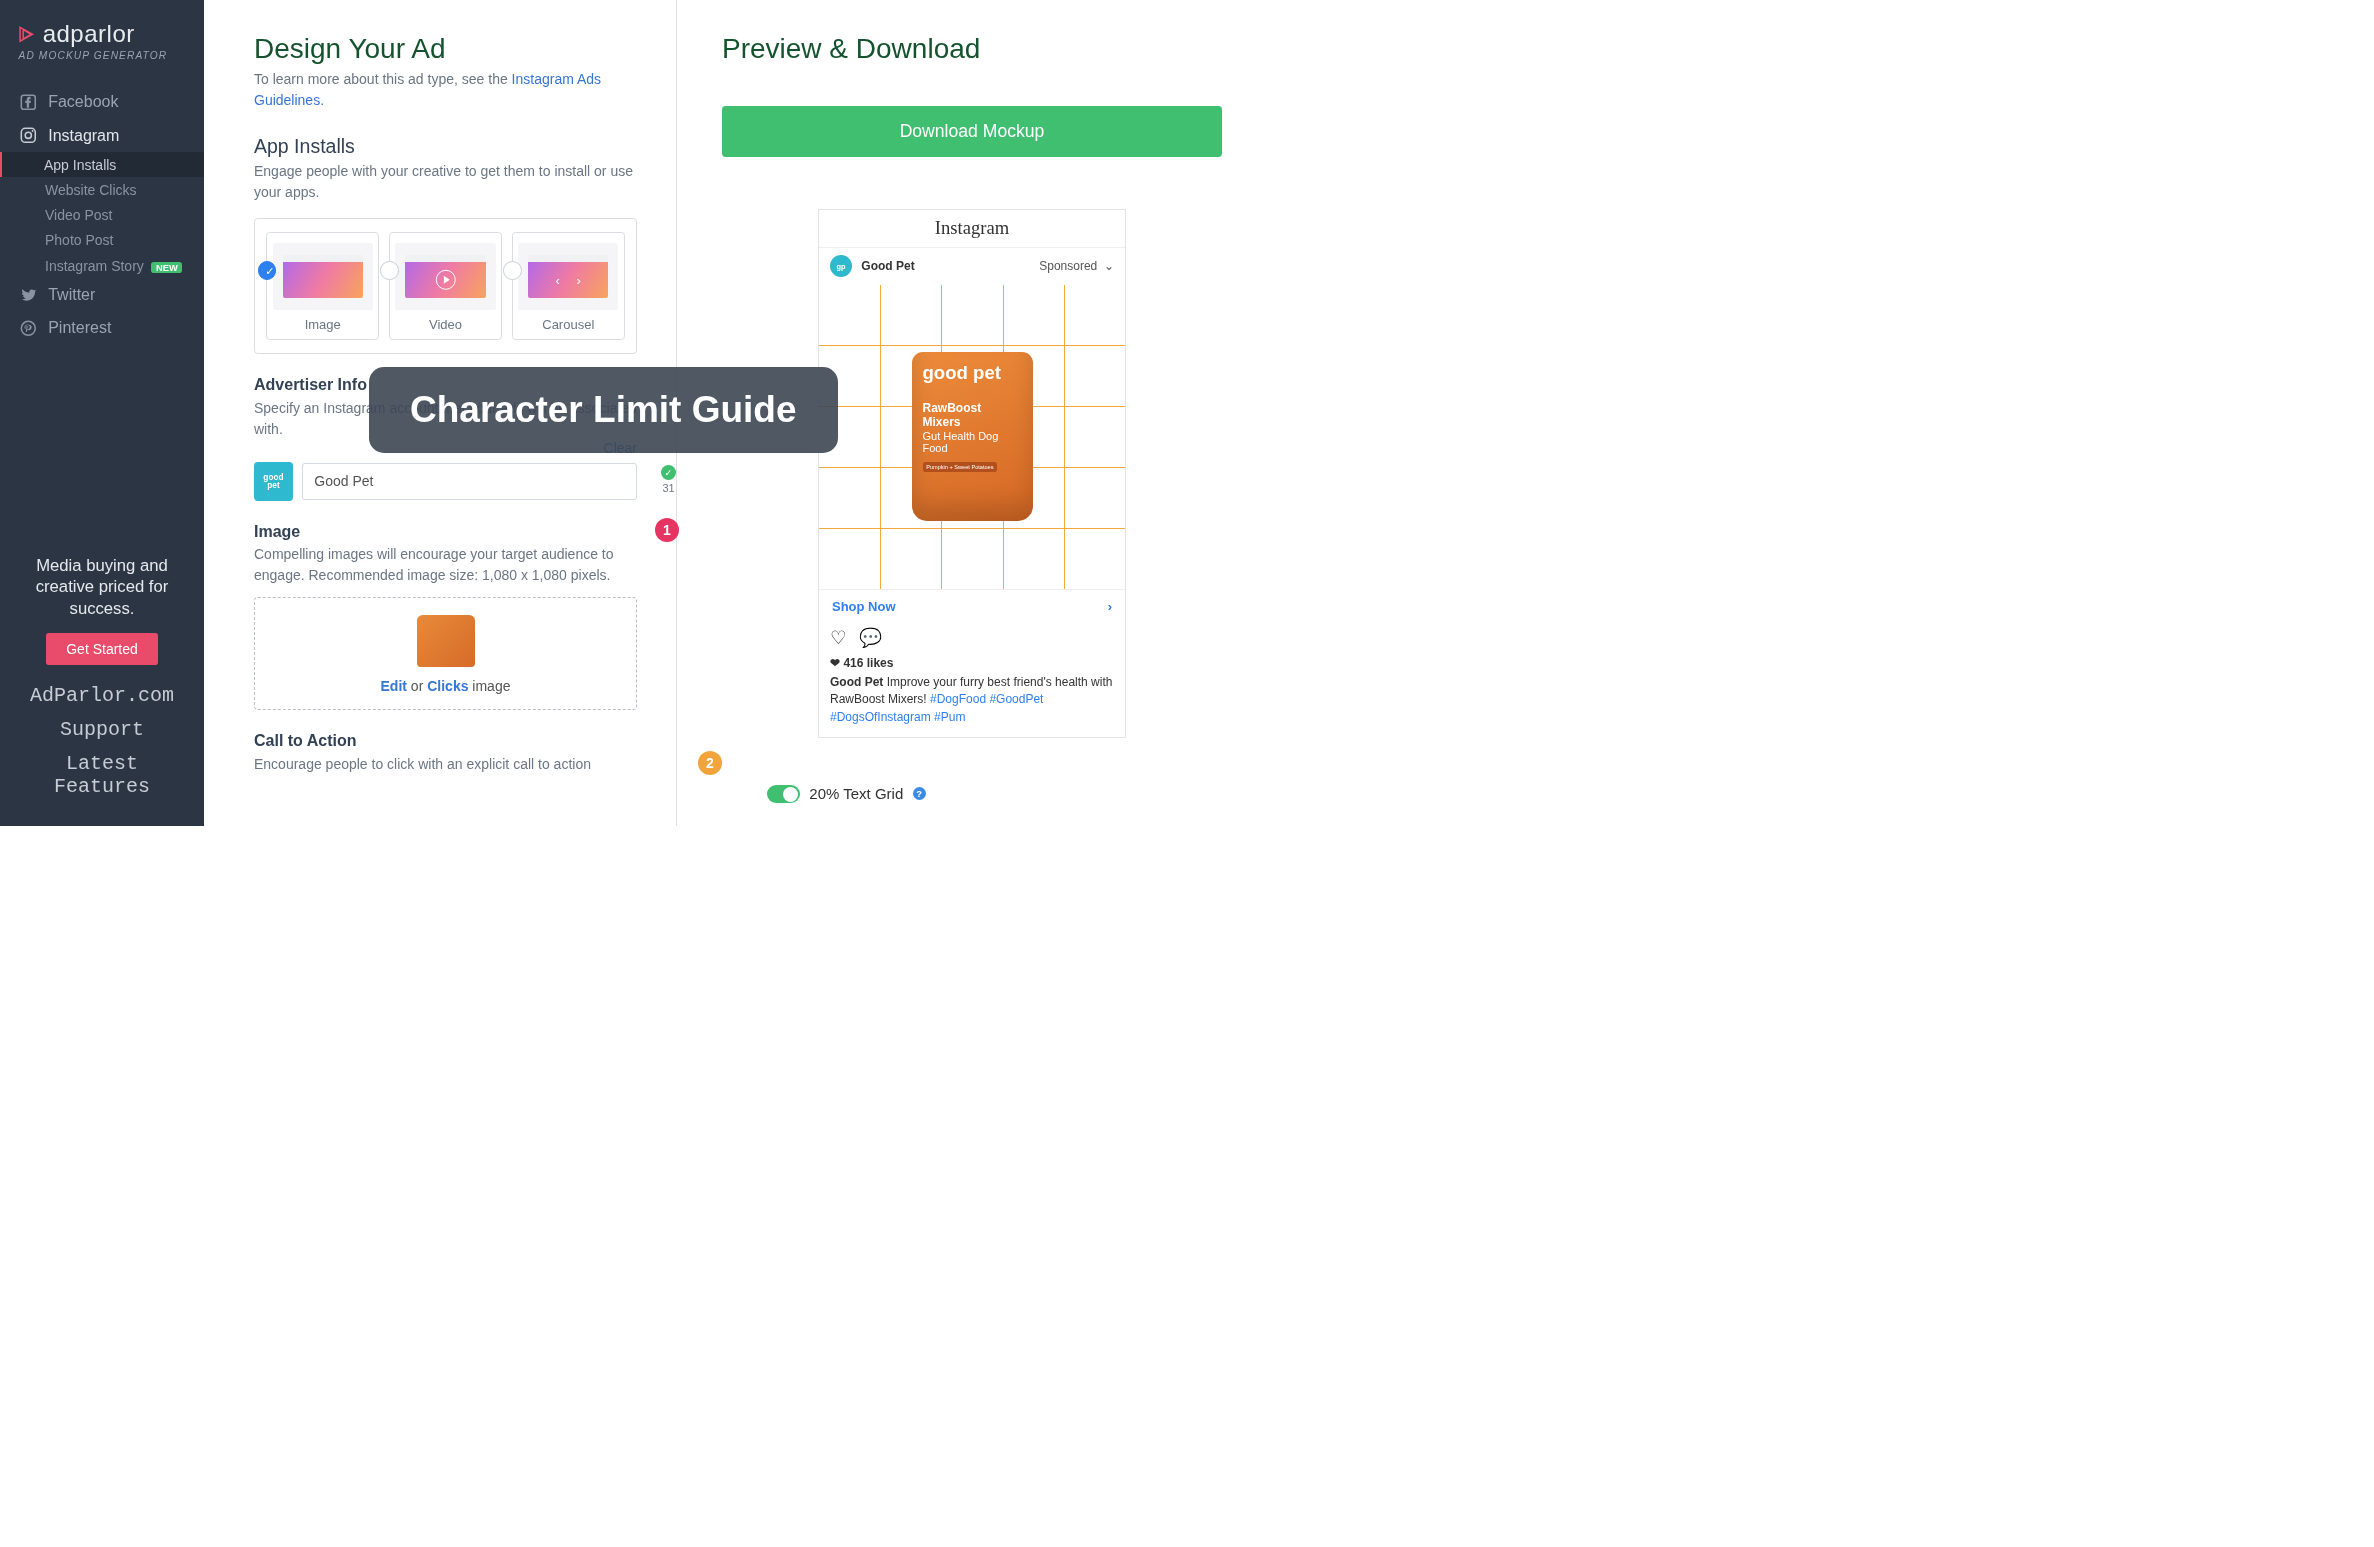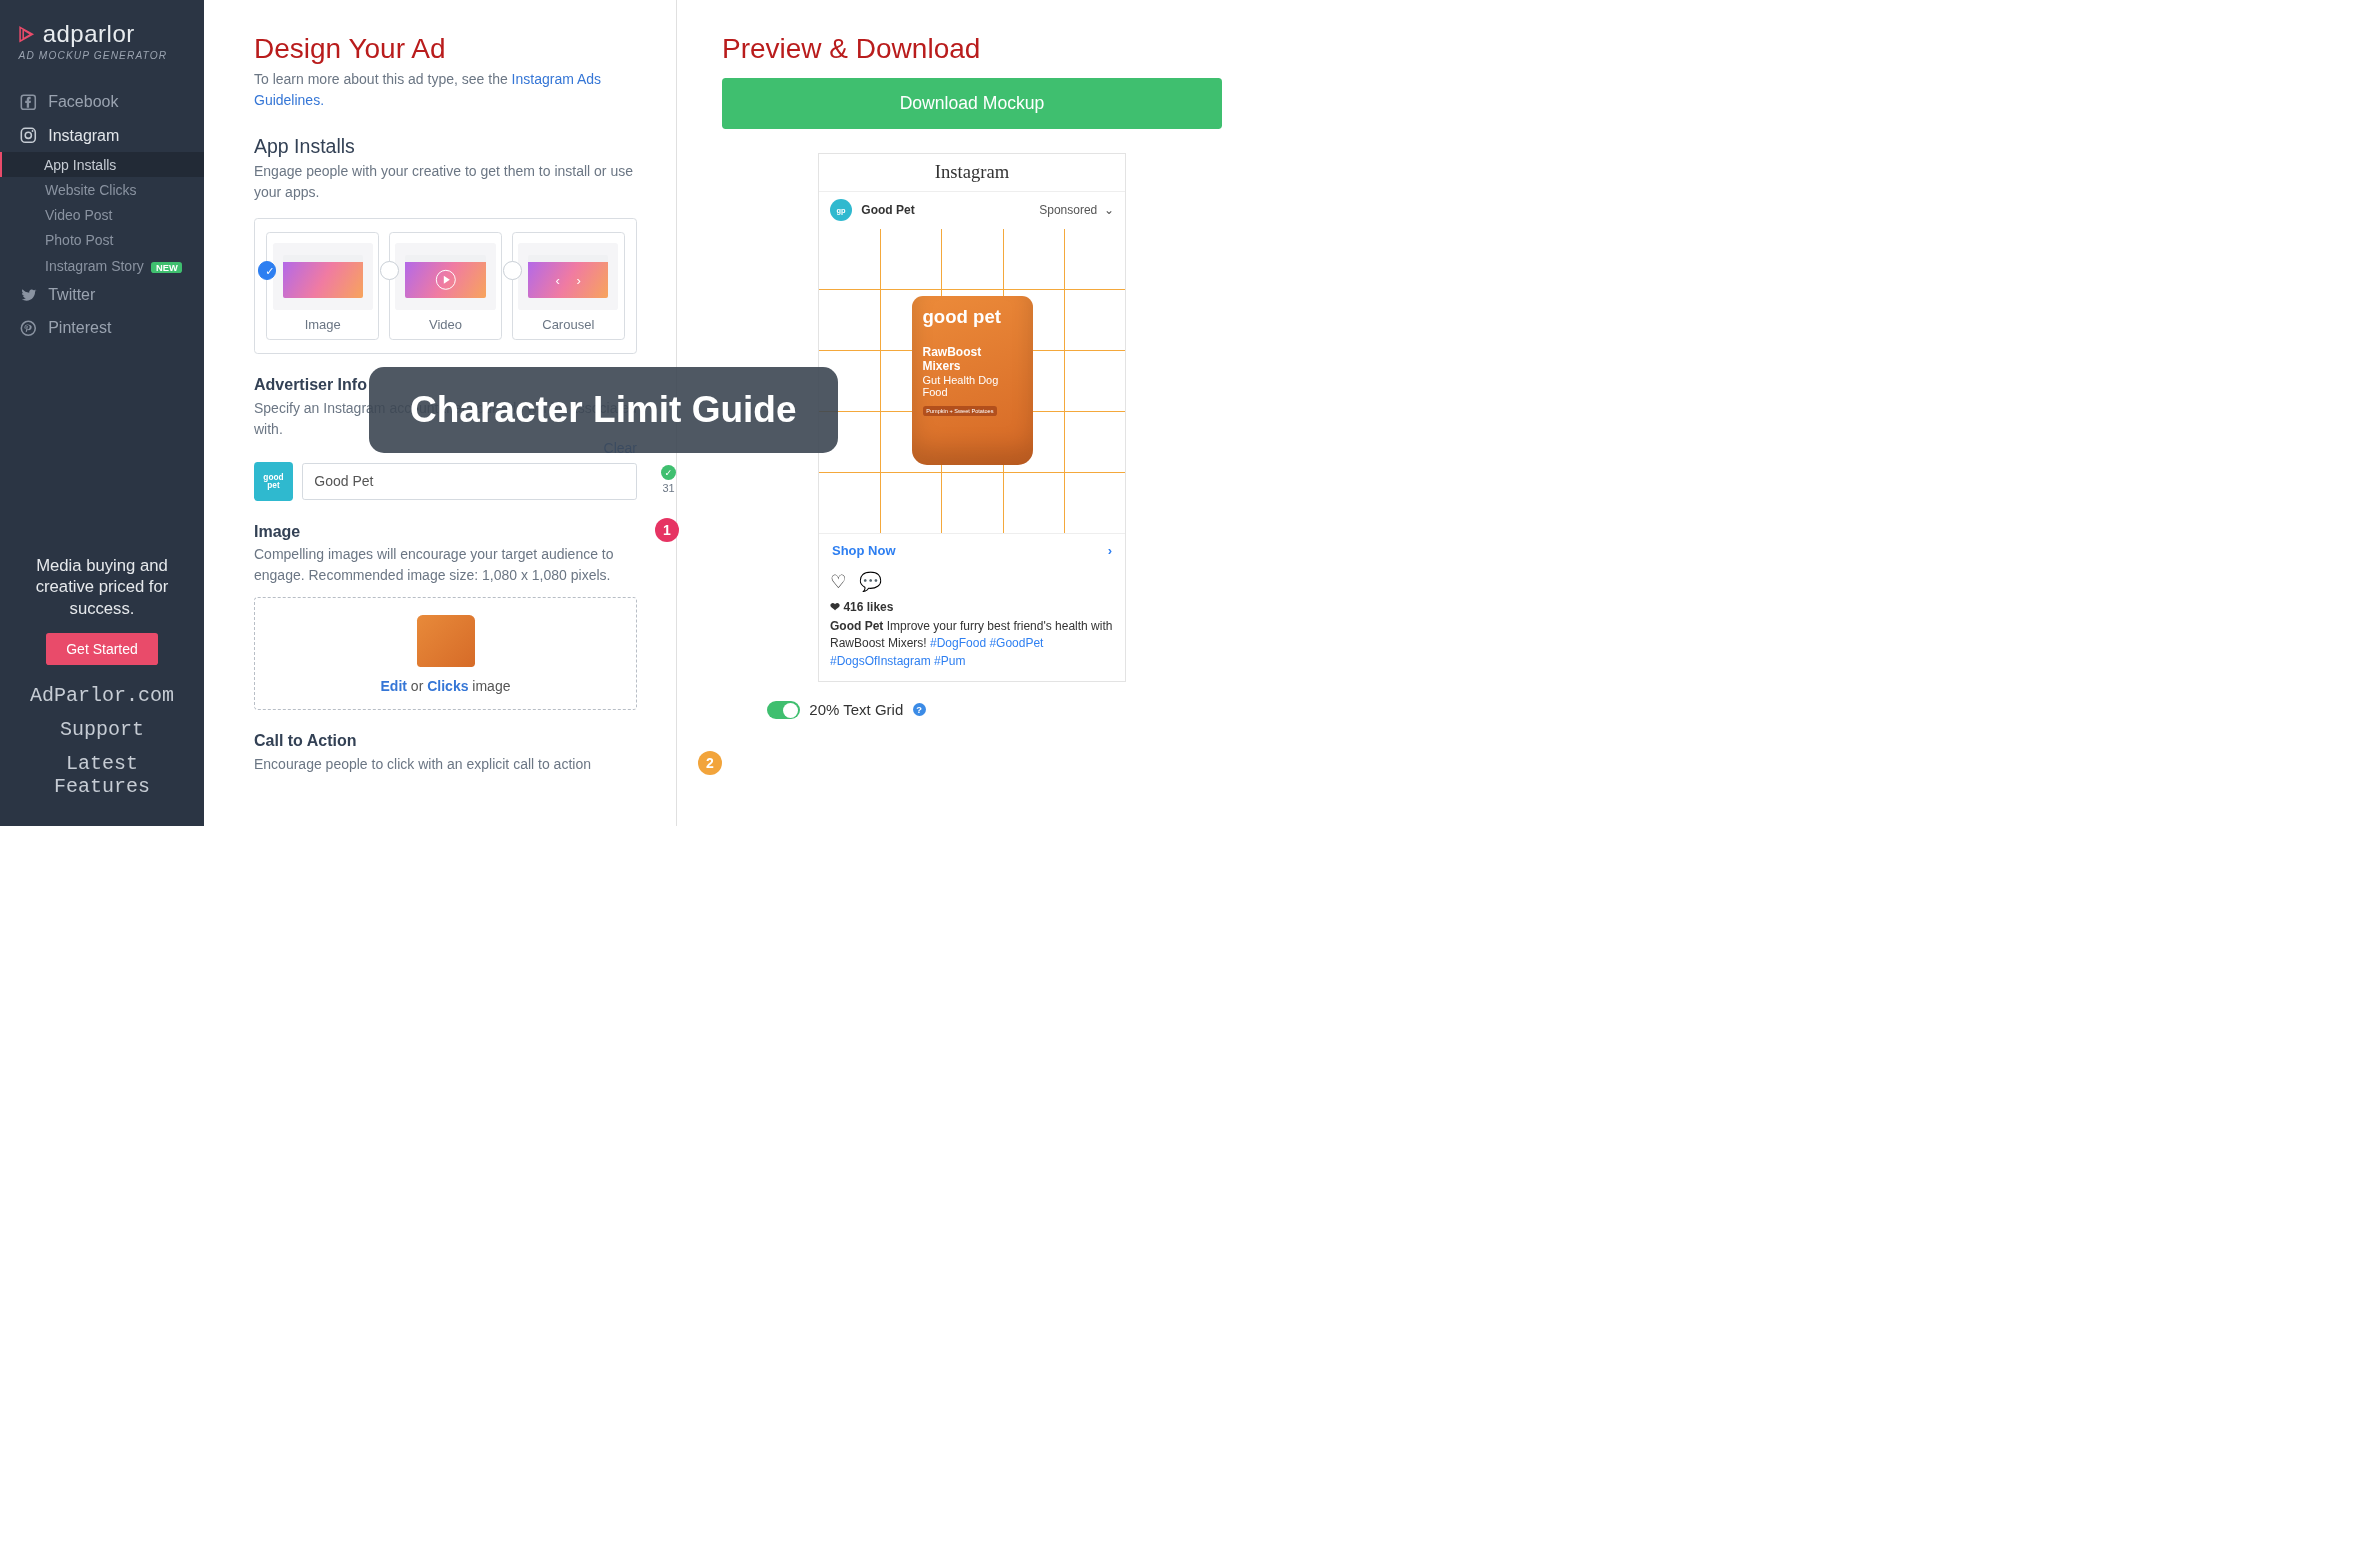--- a/index.html
+++ b/index.html
@@ -23,23 +23,23 @@
 .sf-pitch { color: #e6e9ec; font-size: 16.7px; line-height: 1.3; margin-bottom: 13px; font-weight: 500; }
 .sf-cta { background: #e94b6a; color: #fff; border: none; padding: 8.3px 20.4px; font-size: 14px; border-radius: 2.8px; cursor: pointer; }
 .sf-links { margin-top: 13px; }
 .sf-link { color: #c6ccd4; font-size: 20px; padding: 5.6px 0; display: block; font-family: Liberation Mono, monospace; }
 
 
 .main { flex: 1; display: flex; overflow: hidden; }
 .left { width: 473px; padding: 33px 39px 0 50px; overflow-y: auto; position: relative; border-right: 0.9px solid #e0e0e0; }
 .left::-webkit-scrollbar { width: 9.3px; }
 .left::-webkit-scrollbar-thumb { background: #c8c8c8; border-radius: 4.6px; }
-.right { flex: 1; padding: 33px 45px 0 45px; display: flex; flex-direction: column; align-items: center; }
-
-h1 { color: #b91c1c; font-size: 28px; font-weight: 400; }
+.right { flex: 1; padding: 33px 45px 0 45px; display: flex; flex-direction: column; align-items: center; gap: 28px; }
+
+h1 { color: #14532d; font-size: 28px; font-weight: 400; }
 .sub { color: #6b7684; font-size: 14px; line-height: 1.5; margin-top: 3.7px; }
 a.link { color: #3576d6; text-decoration: none; }
 
 h2 { color: #334155; font-size: 19.5px; font-weight: 500; margin-top: 24px; }
 h3 { color: #334155; font-size: 16px; font-weight: 600; margin-top: 22px; }
 
 .types { border: 0.9px solid #d9dde2; border-radius: 3.7px; margin-top: 15px; padding: 13px 11px; display: flex; gap: 9.3px; }
 .type { border: 0.9px solid #d9dde2; border-radius: 3.7px; flex: 1; text-align: center; padding: 9.3px 5.6px 7.4px; position: relative; cursor: pointer; }
 .type .thumb { height: 67px; background: #f5f5f7; border-radius: 2.8px; margin-bottom: 7.4px; display:flex; align-items:center; justify-content:center; }
 .type .label { color: #6b7684; font-size: 13px; }

